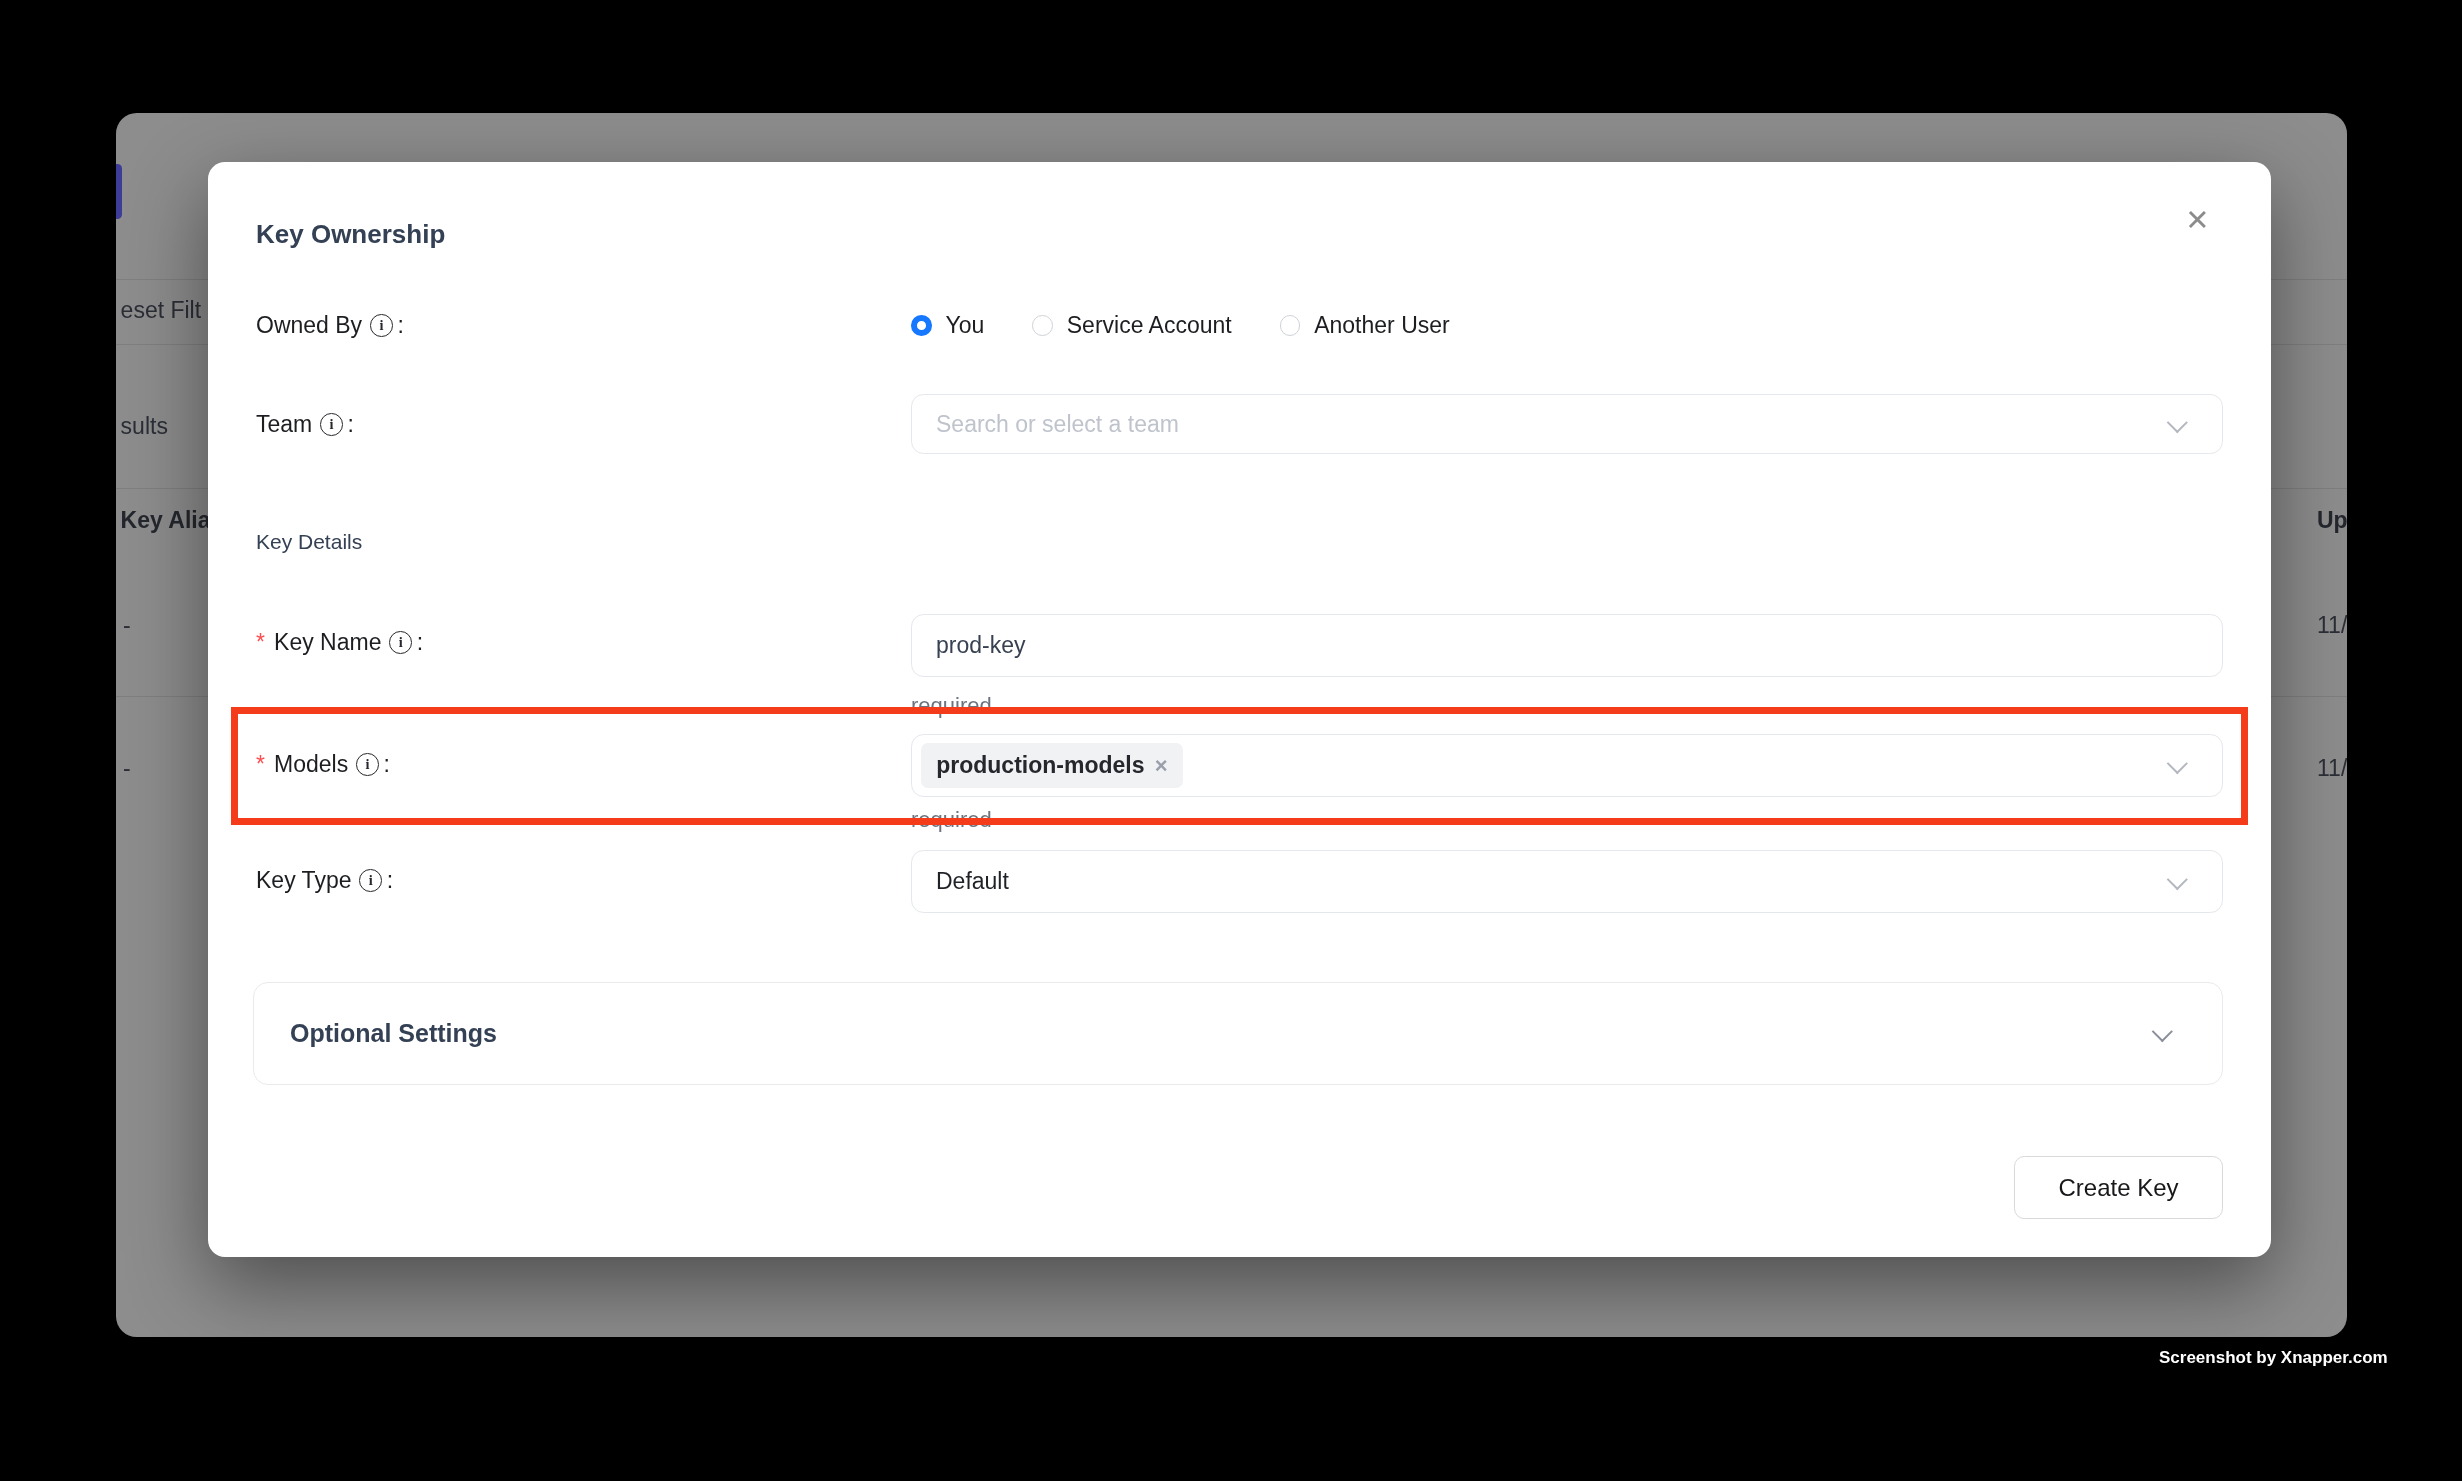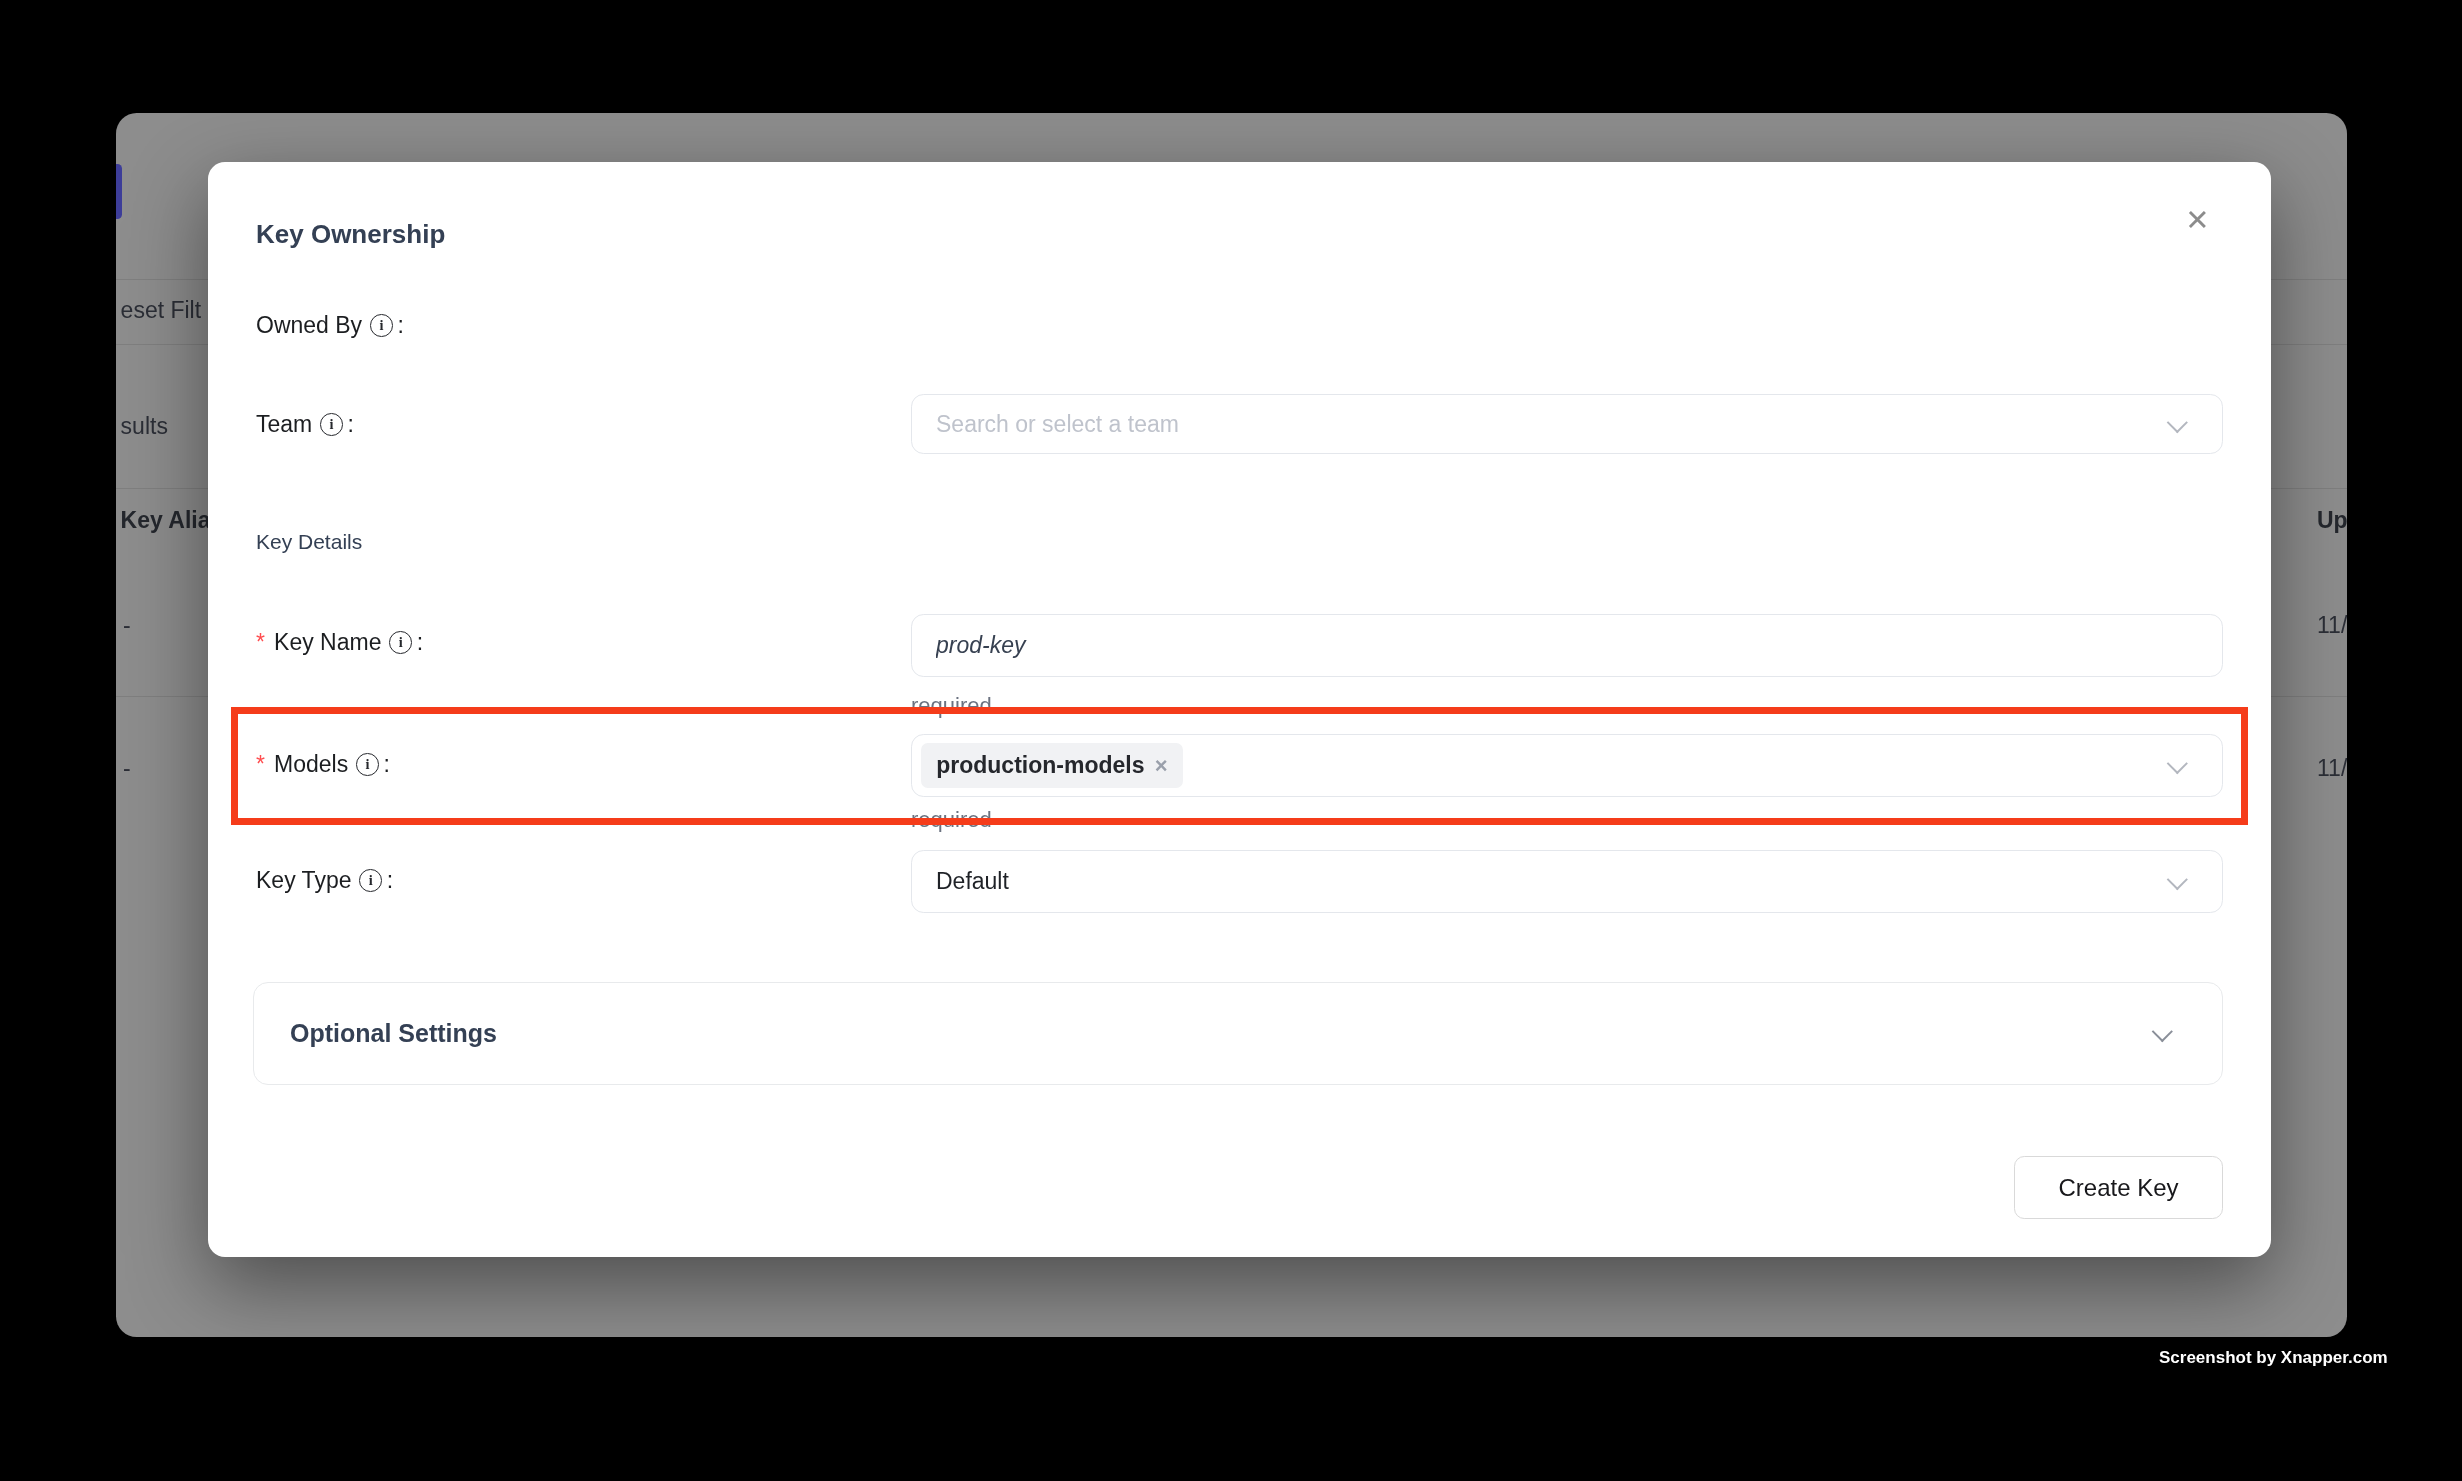--- a/index.html
+++ b/index.html
@@ -31,21 +31,21 @@
              font-size:14.3px;font-weight:600;color:#26282d;flex:0 0 auto;}
   .colon{margin-left:-3.4px;}
 
   .field{position:absolute;left:703px;width:1312px;background:#fff;border:1.1px solid #e4e7ec;
          border-radius:12.6px;box-sizing:border-box;display:flex;align-items:center;}
   .chev{position:absolute;right:37px;top:50%;width:12.6px;height:12.6px;margin-top:-9.2px;
         border-right:2.3px solid #b3b7bf;border-bottom:2.3px solid #b3b7bf;transform:rotate(45deg);}
   .placeholder{color:#bfc3cc;font-size:23px;padding-left:24px;}
   .value-text{color:#1f2227;font-size:23px;padding-left:24px;}
   .text-input{border:none;outline:none;background:transparent;font-family:"Liberation Sans",sans-serif;
-              font-size:23px;color:#374151;padding-left:24px;width:80%;font-style:italic;}
+              font-size:23px;color:#374151;padding-left:24px;width:80%;}
   .tag{display:flex;align-items:center;gap:10.3px;margin-left:9.2px;background:#f1f2f4;border-radius:6.9px;
        height:45px;padding:0 15px;font-size:23px;color:#25272c;font-weight:bold;}
   .tag-x{color:#9aa0ab;font-size:22px;cursor:pointer;}
   .err{position:absolute;left:703px;font-size:22px;color:#6b7280;z-index:1;}
 
   .annotation-box{position:absolute;left:23px;top:545px;width:2017px;height:118px;
                   border:7.5px solid #f53c1a;box-sizing:border-box;z-index:5;pointer-events:none;}
 
   
   .radio-group{position:absolute;left:703px;top:132px;height:63px;display:flex;align-items:center;gap:48px;}
@@ -92,20 +92,34 @@
 
   <div class="modal">
 
     <div class="modal-title">Key Ownership</div>
     <div class="close-btn">✕</div>
 
     <div class="form-label" style="top:132px">
       <span>Owned By</span>
       <span class="info-icon">i</span>
       <span class="colon">:</span>
+    </div>
+    <div class="radio-group">
+      <div class="radio-opt selected">
+        <span class="radio-dot"></span>
+        <span>You</span>
+      </div>
+      <div class="radio-opt">
+        <span class="radio-dot"></span>
+        <span>Service Account</span>
+      </div>
+      <div class="radio-opt">
+        <span class="radio-dot"></span>
+        <span>Another User</span>
+      </div>
     </div>
 
     <div class="form-label" style="top:231px">
       <span>Team</span>
       <span class="info-icon">i</span>
       <span class="colon">:</span>
     </div>
     <div class="field" style="top:232px;height:60px">
       <span class="placeholder">Search or select a team</span>
       <span class="chev"></span>

